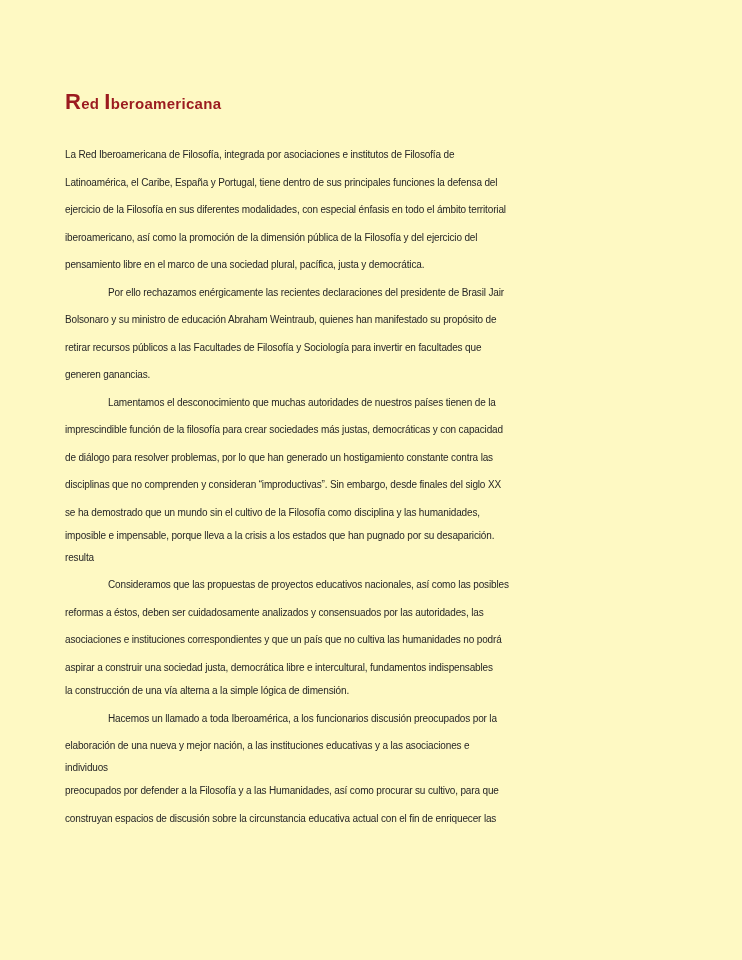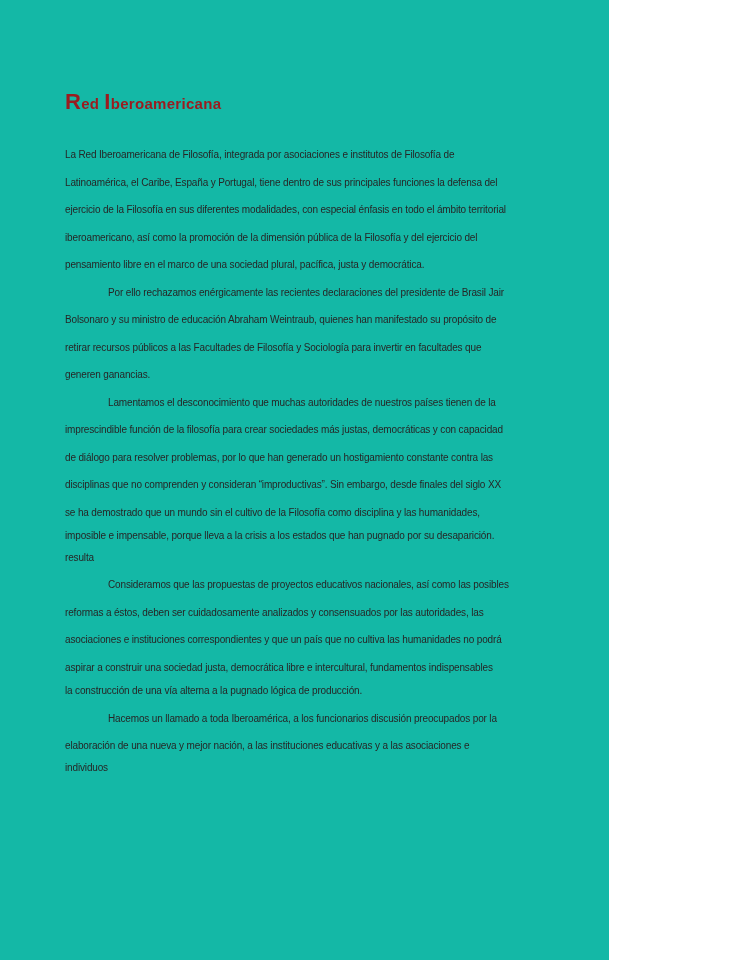--- a/index.html
+++ b/index.html
@@ -2,23 +2,23 @@
 <html><head>
 <meta charset="utf-8">
 <style>
   html, body {
     margin: 0;
     padding: 0;
     background: #ffffff;
   }
   .page {
     position: relative;
-    width: 609px;
+    width: 742px;
     height: 960px;
-    background: #14b8a6;
+    background: #fef9c3;
     box-sizing: border-box;
     padding: 86px 0 17px 65px;
     overflow: hidden;
     font-family: "Liberation Sans", sans-serif;
   }
   
   .org-title {
     margin: 0;
     font-size: 15px;
     font-weight: bold;
@@ -67,19 +67,21 @@
 imprescindible función de la filosofía para crear sociedades más justas, democráticas y con capacidad
 de diálogo para resolver problemas, por lo que han generado un hostigamiento constante contra las
 disciplinas que no comprenden y consideran “improductivas”. Sin embargo, desde finales del siglo XX
 se ha demostrado que un mundo sin el cultivo de la Filosofía como disciplina y las humanidades,</p>
     <p class="para cont">imposible e impensable, porque lleva a la crisis a los estados que han pugnado por su desaparición.</p>
     <p class="para tight">resulta</p>
     <p class="para indent">Consideramos que las propuestas de proyectos educativos nacionales, así como las posibles
 reformas a éstos, deben ser cuidadosamente analizados y consensuados por las autoridades, las
 asociaciones e instituciones correspondientes y que un país que no cultiva las humanidades no podrá
 aspirar a construir una sociedad justa, democrática libre e intercultural, fundamentos indispensables</p>
-    <p class="para cont">la construcción de una vía alterna a la pugnado lógica de producción.</p>
+    <p class="para cont">la construcción de una vía alterna a la simple lógica de dimensión.</p>
     <p class="para indent">Hacemos un llamado a toda Iberoamérica, a los funcionarios discusión preocupados por la
 elaboración de una nueva y mejor nación, a las instituciones educativas y a las asociaciones e</p>
     <p class="para tight">individuos</p>
+    <p class="para cont">preocupados por defender a la Filosofía y a las Humanidades, así como procurar su cultivo, para que
+construyan espacios de discusión sobre la circunstancia educativa actual con el fin de enriquecer las</p>
   </main>
 
 </div>
 
 </body></html>

